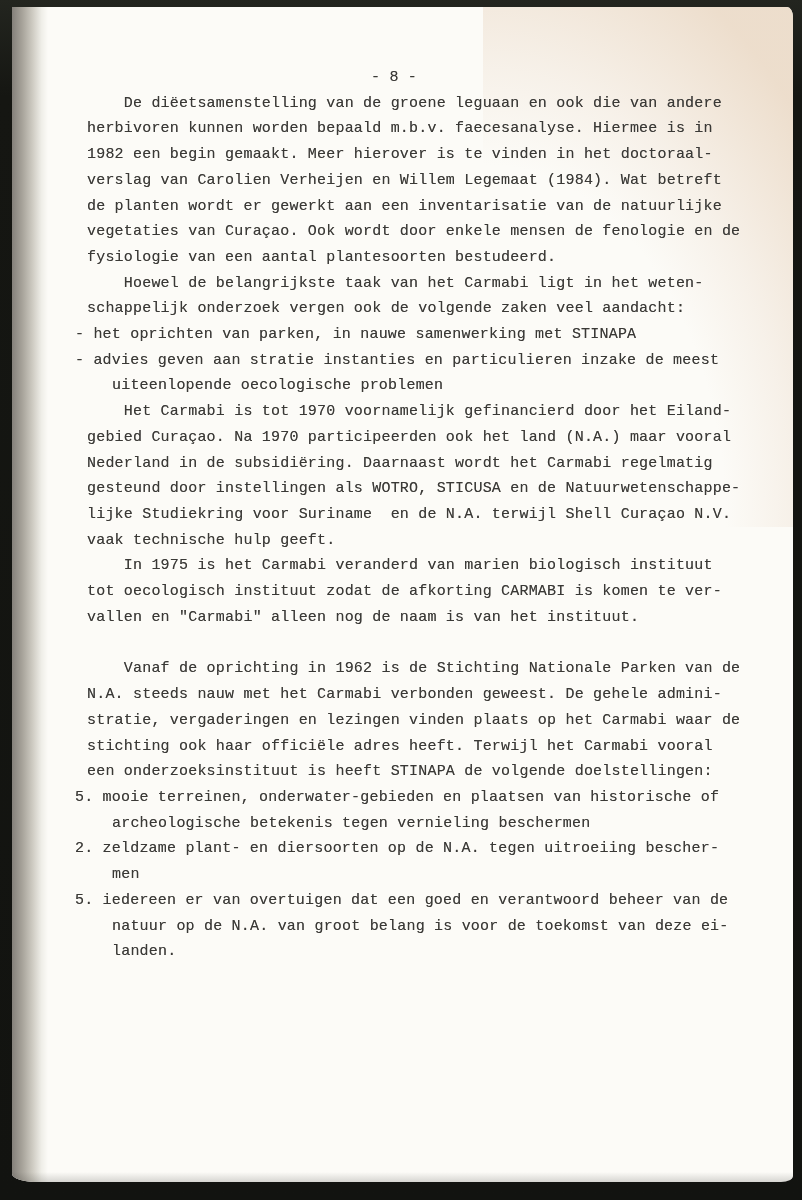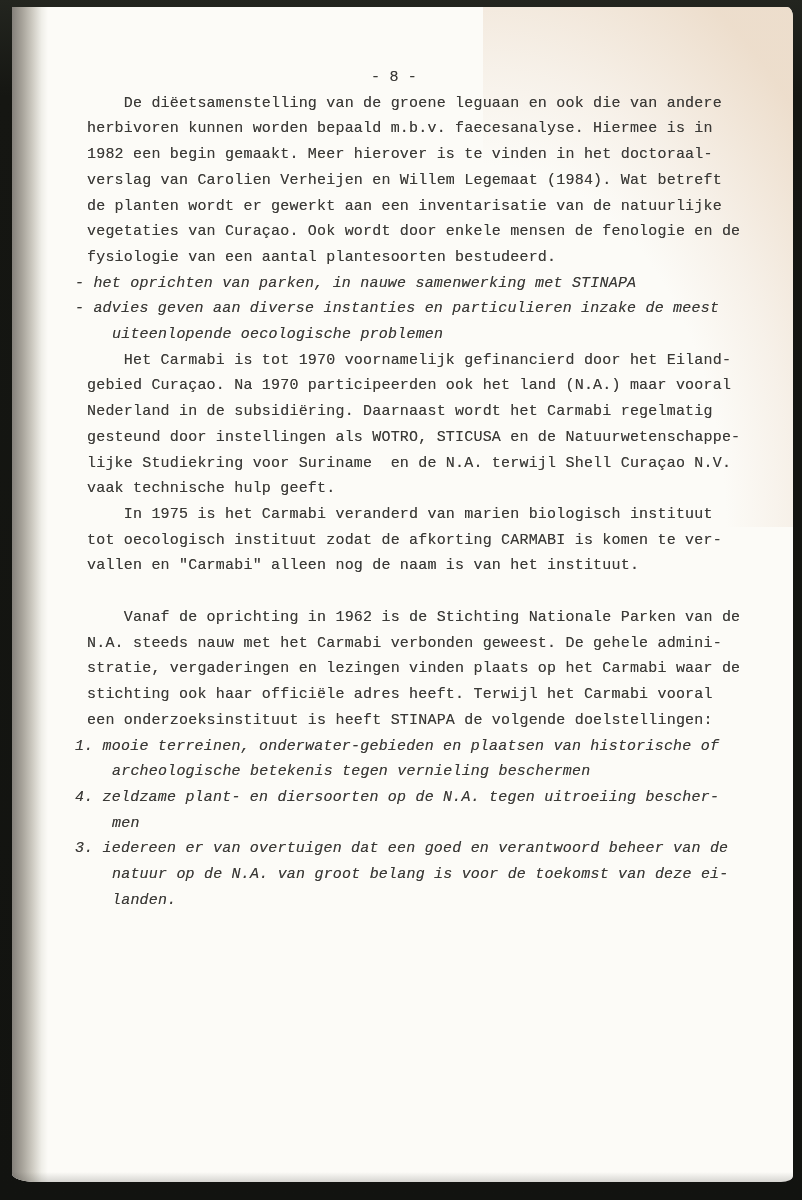--- a/index.html
+++ b/index.html
@@ -43,21 +43,21 @@
     position: absolute; left: 63px; top: 58px; width: 715px;
     color: #3a3936;
     font-size: 15px;
     line-height: 25.7px;
     letter-spacing: 0.2px;
     text-shadow: 0 0 0.5px rgba(58,57,54,0.55);
   }
   .content p { margin: 0; white-space: pre; }
   .page-number { white-space: pre; padding-left: 296px; margin: 0 0 31px 0; }
   .para { padding-left: 12px; }
-  .hang { padding-left: 37px; text-indent: -37px; font-style: italic; }
+  .hang { padding-left: 37px; text-indent: -37px; }
   .gap-before { margin-top: 26px !important; }
 </style>
 </head>
 <body>
 
 <div class="scan">
   <div class="page">
     <div class="gutter"></div>
     <div class="corner-tint"></div>
     <div class="edge-shadow-bottom"></div>
@@ -66,42 +66,44 @@
       <p class="page-number">- 8 -</p>
 
       <p class="para">    De diëetsamenstelling van de groene leguaan en ook die van andere
 herbivoren kunnen worden bepaald m.b.v. faecesanalyse. Hiermee is in
 1982 een begin gemaakt. Meer hierover is te vinden in het doctoraal-
 verslag van Carolien Verheijen en Willem Legemaat (1984). Wat betreft
 de planten wordt er gewerkt aan een inventarisatie van de natuurlijke
 vegetaties van Curaçao. Ook wordt door enkele mensen de fenologie en de
 fysiologie van een aantal plantesoorten bestudeerd.</p>
 
+      <p class="para">    Hoewel de belangrijkste taak van het Carmabi ligt in het weten-
+schappelijk onderzoek vergen ook de volgende zaken veel aandacht:</p>
       <p class="hang">- het oprichten van parken, in nauwe samenwerking met STINAPA</p>
-      <p class="hang">- advies geven aan diverse instanties en particulieren inzake de meest
+      <p class="hang">- advies geven aan stratie instanties en particulieren inzake de meest
 uiteenlopende oecologische problemen</p>
 
       <p class="para">    Het Carmabi is tot 1970 voornamelijk gefinancierd door het Eiland-
 gebied Curaçao. Na 1970 participeerden ook het land (N.A.) maar vooral
 Nederland in de subsidiëring. Daarnaast wordt het Carmabi regelmatig
 gesteund door instellingen als WOTRO, STICUSA en de Natuurwetenschappe-
 lijke Studiekring voor Suriname  en de N.A. terwijl Shell Curaçao N.V.
 vaak technische hulp geeft.</p>
 
       <p class="para">    In 1975 is het Carmabi veranderd van marien biologisch instituut
 tot oecologisch instituut zodat de afkorting CARMABI is komen te ver-
 vallen en "Carmabi" alleen nog de naam is van het instituut.</p>
 
       <p class="para gap-before">    Vanaf de oprichting in 1962 is de Stichting Nationale Parken van de
 N.A. steeds nauw met het Carmabi verbonden geweest. De gehele admini-
 stratie, vergaderingen en lezingen vinden plaats op het Carmabi waar de
 stichting ook haar officiële adres heeft. Terwijl het Carmabi vooral
 een onderzoeksinstituut is heeft STINAPA de volgende doelstellingen:</p>
-      <p class="hang">1. mooie terreinen, onderwater-gebieden en plaatsen van historische of
+      <p class="hang">5. mooie terreinen, onderwater-gebieden en plaatsen van historische of
 archeologische betekenis tegen vernieling beschermen</p>
-      <p class="hang">4. zeldzame plant- en diersoorten op de N.A. tegen uitroeiing bescher-
+      <p class="hang">2. zeldzame plant- en diersoorten op de N.A. tegen uitroeiing bescher-
 men</p>
-      <p class="hang">3. iedereen er van overtuigen dat een goed en verantwoord beheer van de
+      <p class="hang">5. iedereen er van overtuigen dat een goed en verantwoord beheer van de
 natuur op de N.A. van groot belang is voor de toekomst van deze ei-
 landen.</p>
     </div>
   </div>
 </div>
 
 </body></html>

